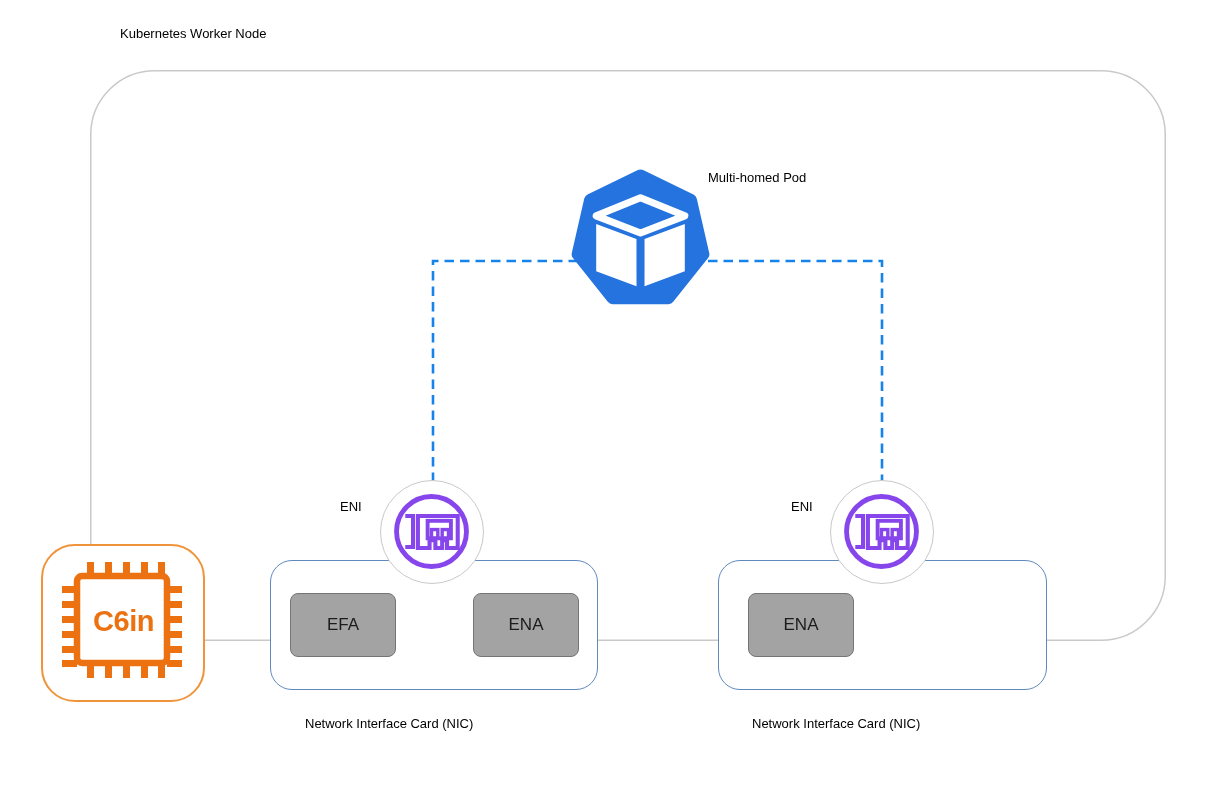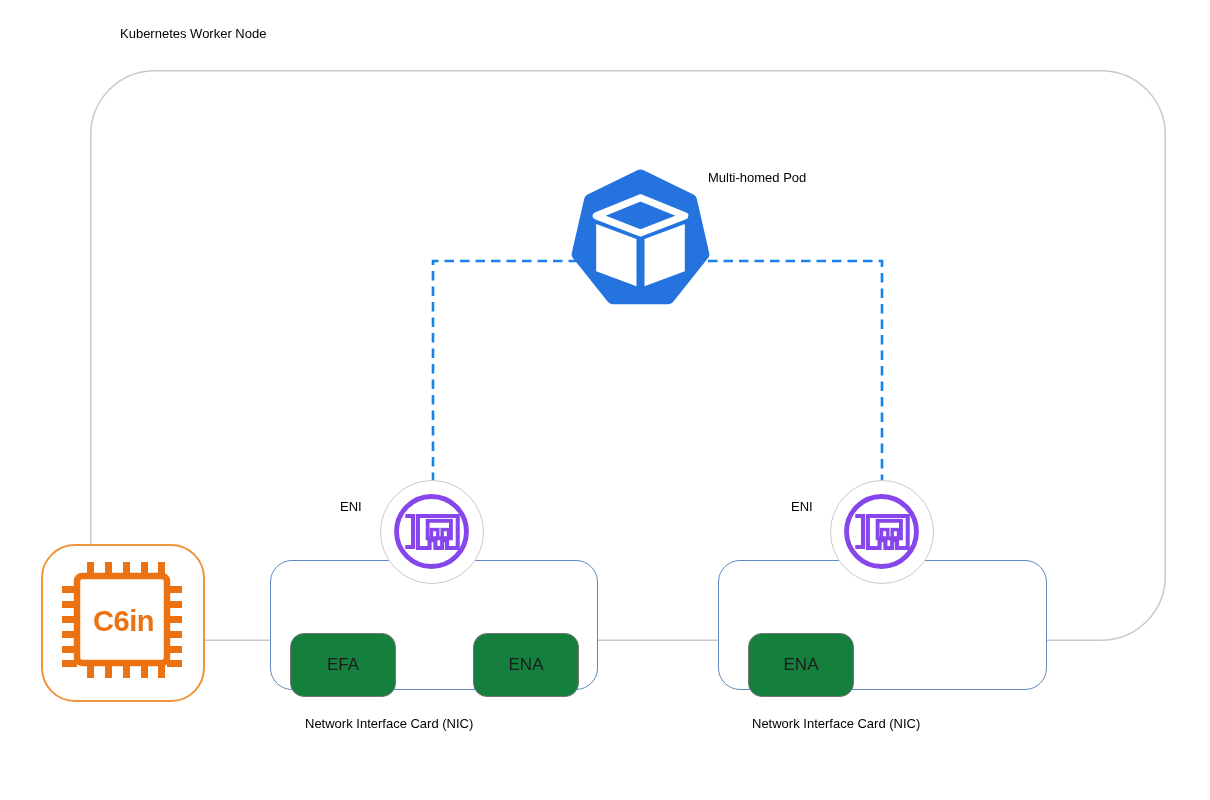--- a/index.html
+++ b/index.html
@@ -9,23 +9,23 @@
   }
   .abs { position:absolute; }
   .layer { position:absolute; left:0; top:0; }
   .label { position:absolute; color:#000000; font-size:13px; line-height:20px; white-space:nowrap; }
   .nic-box {
     position:absolute; box-sizing:border-box;
     border:1.5px solid #6089BE; border-radius:22px; background:#ffffff;
   }
   .adapter {
     position:absolute; box-sizing:border-box; width:106px; height:64px;
-    border:1.5px solid #757575; border-radius:14px; background:#15803d;
+    border:1.5px solid #757575; border-radius:8px; background:#a3a3a3;
     display:flex; align-items:center; justify-content:center;
-    font-size:17px; color:#1c1c1c;margin-top:40px;
+    font-size:17px; color:#1c1c1c;
   }
   .eni-circle {
     position:absolute; width:104px; height:104px; box-sizing:border-box;
     border-radius:50%; background:#ffffff; border:1.5px solid #C9C9C9;
   }
   .c6in-box {
     position:absolute; left:31px; top:544px; width:164px; height:158px;
     box-sizing:border-box; border:2px solid #F0943B; border-radius:34px;
     background:#ffffff;
     margin-left:10px;

